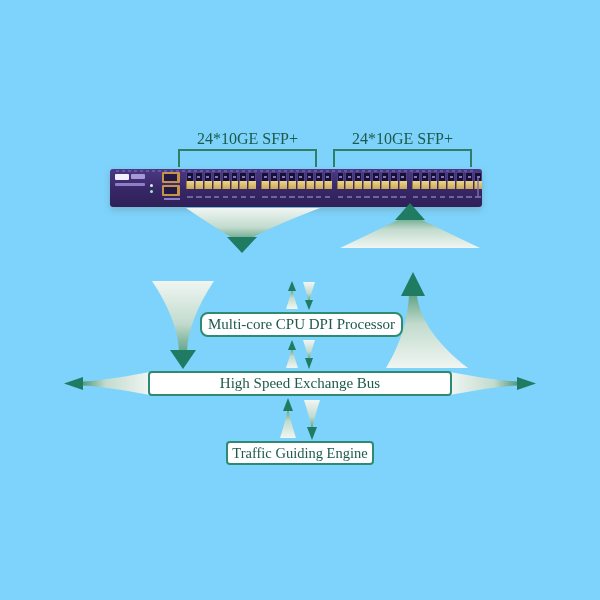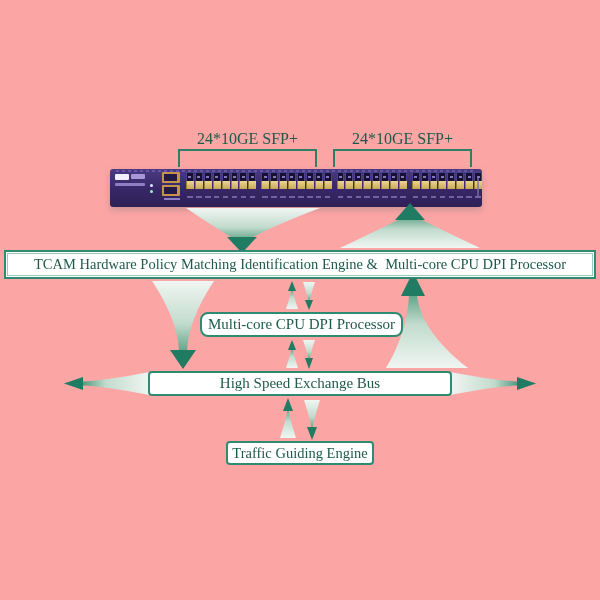--- a/index.html
+++ b/index.html
@@ -1,16 +1,16 @@
 <!DOCTYPE html>
 <html><head>
 <meta charset="utf-8">
 <style>
   html,body{margin:0;padding:0;background:#ffffff;}
-  #stage{position:relative;width:600px;height:600px;background:#fca5a5;overflow:hidden;
+  #stage{position:relative;width:600px;height:600px;background:#7dd3fc;overflow:hidden;
          font-family:"Liberation Serif","DejaVu Serif",serif;}
 
   
   .sfp-label{position:absolute;top:129px;height:20px;line-height:20px;text-align:center;
              font-size:16px;color:#1d5a4a;z-index:2;}
   #sfp-label-left{left:178px;width:139px;}
   #sfp-label-right{left:333px;width:139px;}
 
   
   .switch{position:absolute;left:110px;top:169px;width:372px;height:38px;z-index:2;
@@ -328,17 +328,16 @@
     <g>
       <path d="M280,438 Q287,416 287.2,410 L288.8,410 Q289,416 296,438 Z" fill="url(#gUp)"></path>
       <path d="M283,411 L293,411 L288,398 Z" fill="#1f7b61"></path>
     </g>
     <g>
       <path d="M304,400 Q311,422 311.2,428 L312.8,428 Q313,422 320,400 Z" fill="url(#gDown)"></path>
       <path d="M307,427 L317,427 L312,440 Z" fill="#1f7b61"></path>
     </g>
   </svg>
 
-  <div class="dbox" id="tcam-box">TCAM Hardware Policy Matching Identification Engine &amp;  Multi-core CPU DPI Processor</div>
   <div class="dbox" id="multicore-box">Multi-core CPU DPI Processor</div>
   <div class="dbox" id="bus-box">High Speed Exchange Bus</div>
   <div class="dbox" id="traffic-box">Traffic Guiding Engine</div>
 </div>
 
 </body></html>

